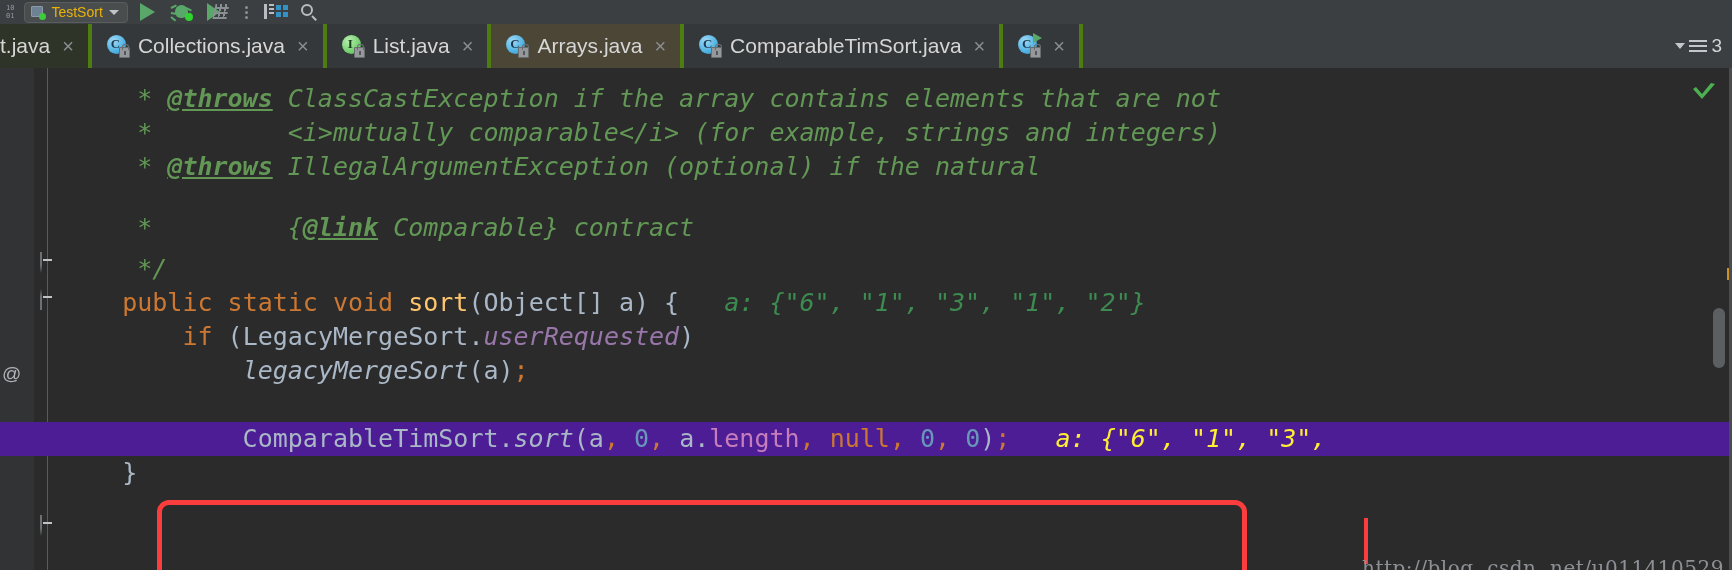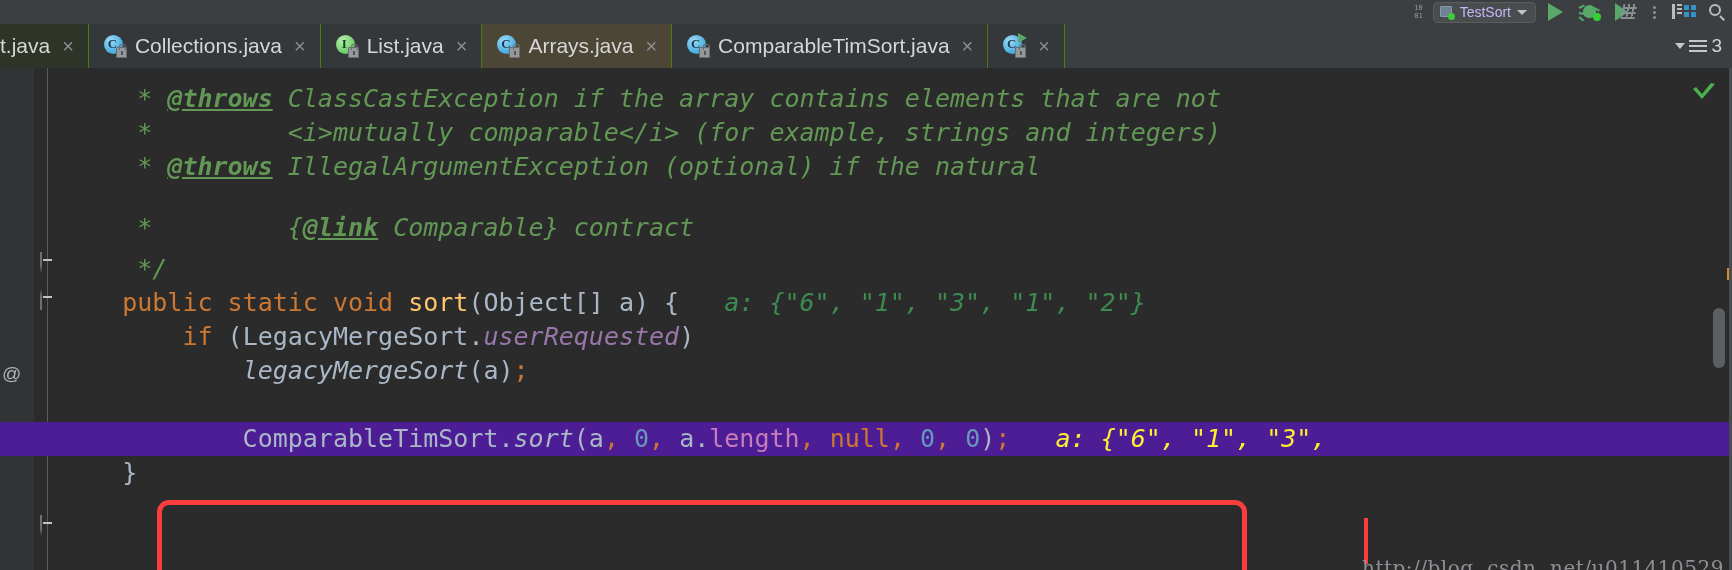--- a/index.html
+++ b/index.html
@@ -7,39 +7,39 @@
     width: 1732px; height: 570px;
     background: #3c3f41;
     font-family: "DejaVu Sans", sans-serif;
     overflow: hidden;
   }
 
   
   .toolbar {
     position: absolute; left: 0; top: 0; width: 1732px; height: 24px;
     background: #3c3f41;
-    display: flex; align-items: center; justify-content: flex-end;
+    display: flex; align-items: center; justify-content: flex-start;
     padding-right: 2px;
   }
   .tb-item { display: flex; align-items: center; height: 24px; margin-left: 6px; position: relative; }
 
   .binary-icon {
     font-family: "DejaVu Sans Mono", monospace;
     font-size: 7px; line-height: 8px; color: #a9b7c6;
     opacity: .75; text-align: left; margin-right: 4px;
   }
 
   .runconfig {
     display: flex; align-items: center; gap: 6px;
     height: 21px; padding: 0 8px 0 5px;
     border: 1px solid #5a5d5e; border-radius: 4px;
     background: #4a4d4e;
   }
   .runconfig-label {
-    color: #c4b5fd; font-size: 14px; font-family: "Liberation Sans", sans-serif;
+    color: #eab308; font-size: 14px; font-family: "Liberation Sans", sans-serif;
     white-space: nowrap;
   }
   .mini-app-icon { position: relative; width: 15px; height: 14px; }
   .mini-app-icon .frame {
     position: absolute; left: 1px; top: 1px; width: 12px; height: 11px;
     border: 1.5px solid #8a9aa8; background: #6e8294; border-radius: 1px;
   }
   .mini-app-icon .dot {
     position: absolute; right: -1px; bottom: -1px; width: 7px; height: 7px;
     border-radius: 50%; background: #3dcc3d;
@@ -115,21 +115,21 @@
 
   
   .tabbar {
     position: absolute; left: 0; top: 24px; width: 1732px; height: 44px;
     background: #3c3f41;
     display: flex; align-items: flex-end;
   }
   .tab {
     height: 44px; display: flex; align-items: center; gap: 8px;
     padding: 0 14px 0 14px; position: relative; flex: 0 0 auto;
-    border-right: 1px solid #4d7c0f;
+    border-right: 4px solid #4d7c0f;
   }
   .tab.inactive-dark { background: #35383a; }
   .tab.olive { background: #2f3428; }
   .tab.active { background: #4b4636; }
   .tab-label {
     color: #d6d6d6; font-size: 21px; font-family: "Liberation Sans", sans-serif;
     white-space: nowrap;
   }
   .tab-close {
     color: #8b8f93; font-size: 20px; line-height: 1; font-family: "Liberation Sans", sans-serif;

